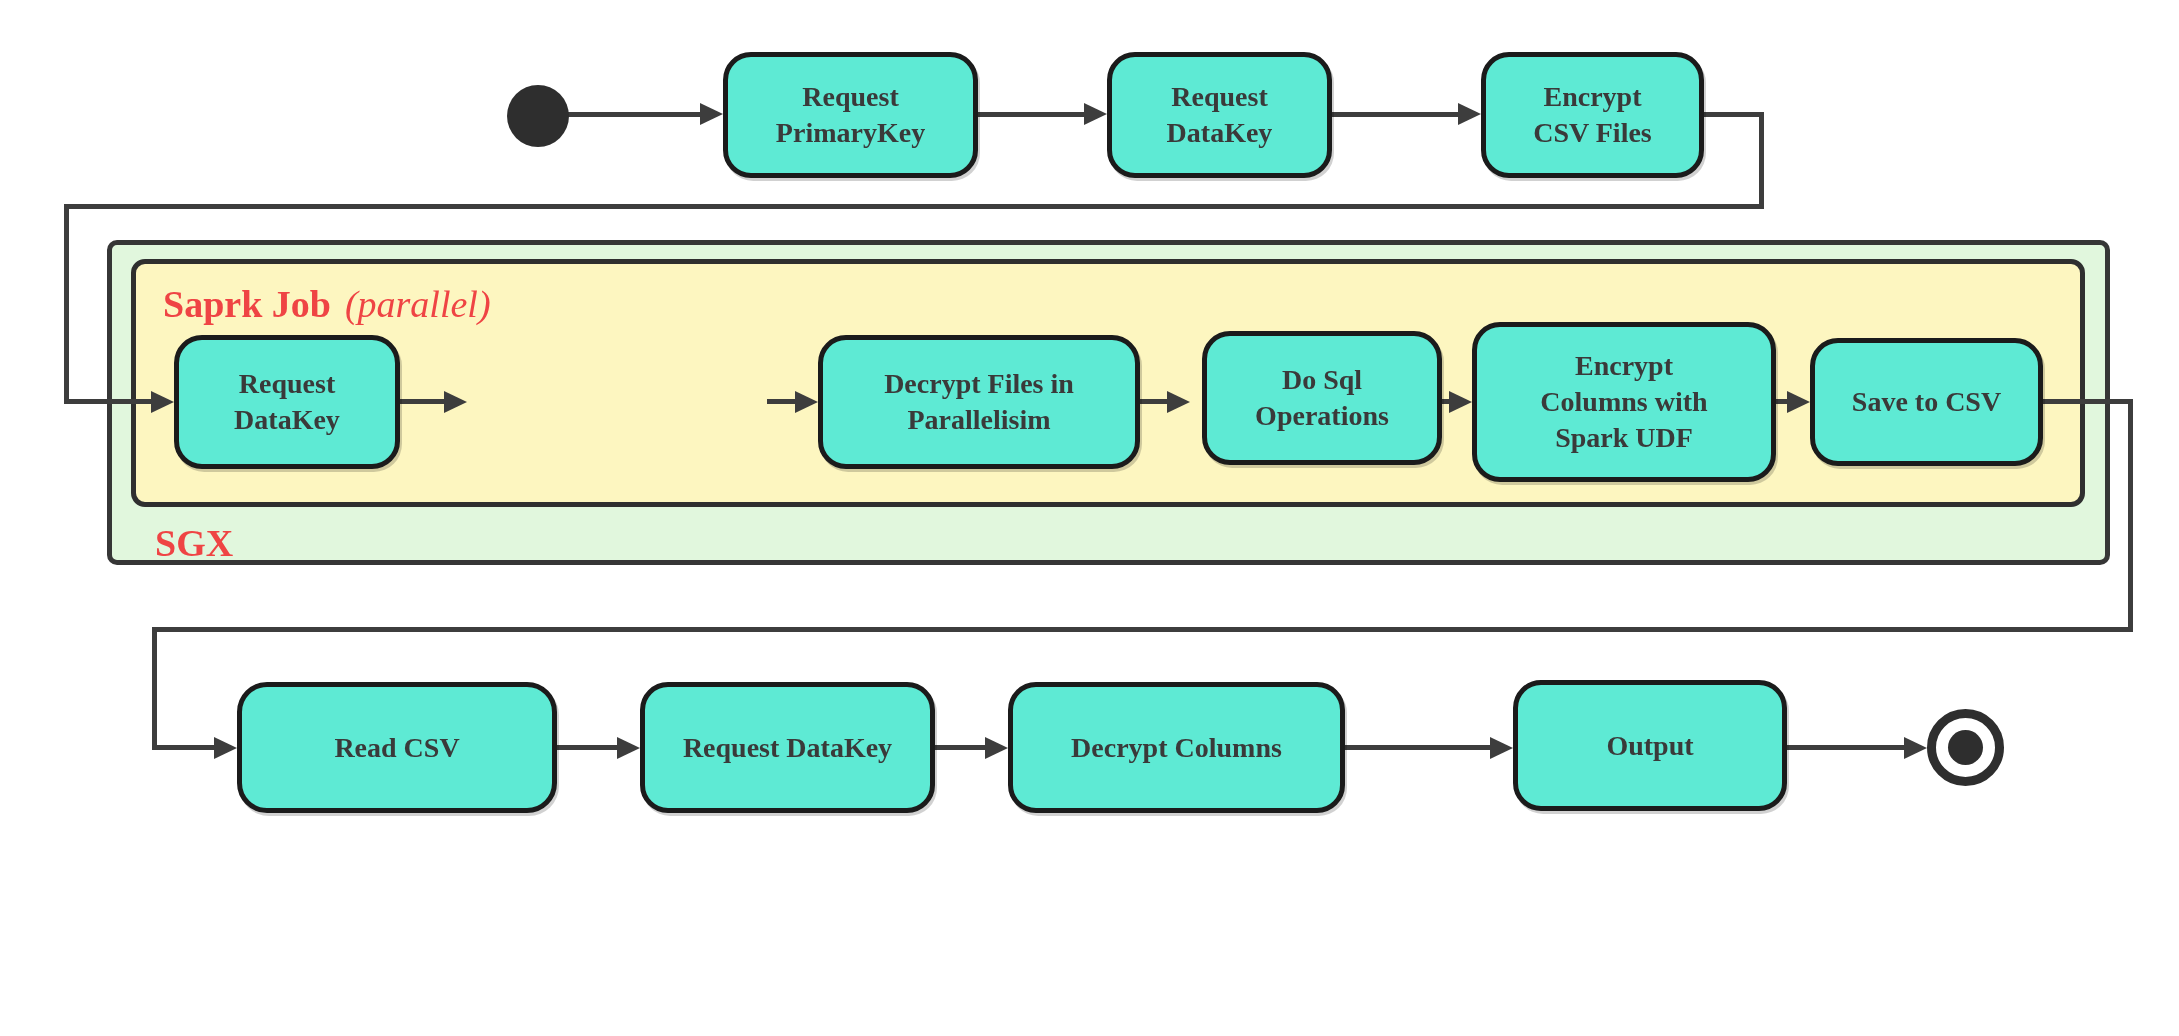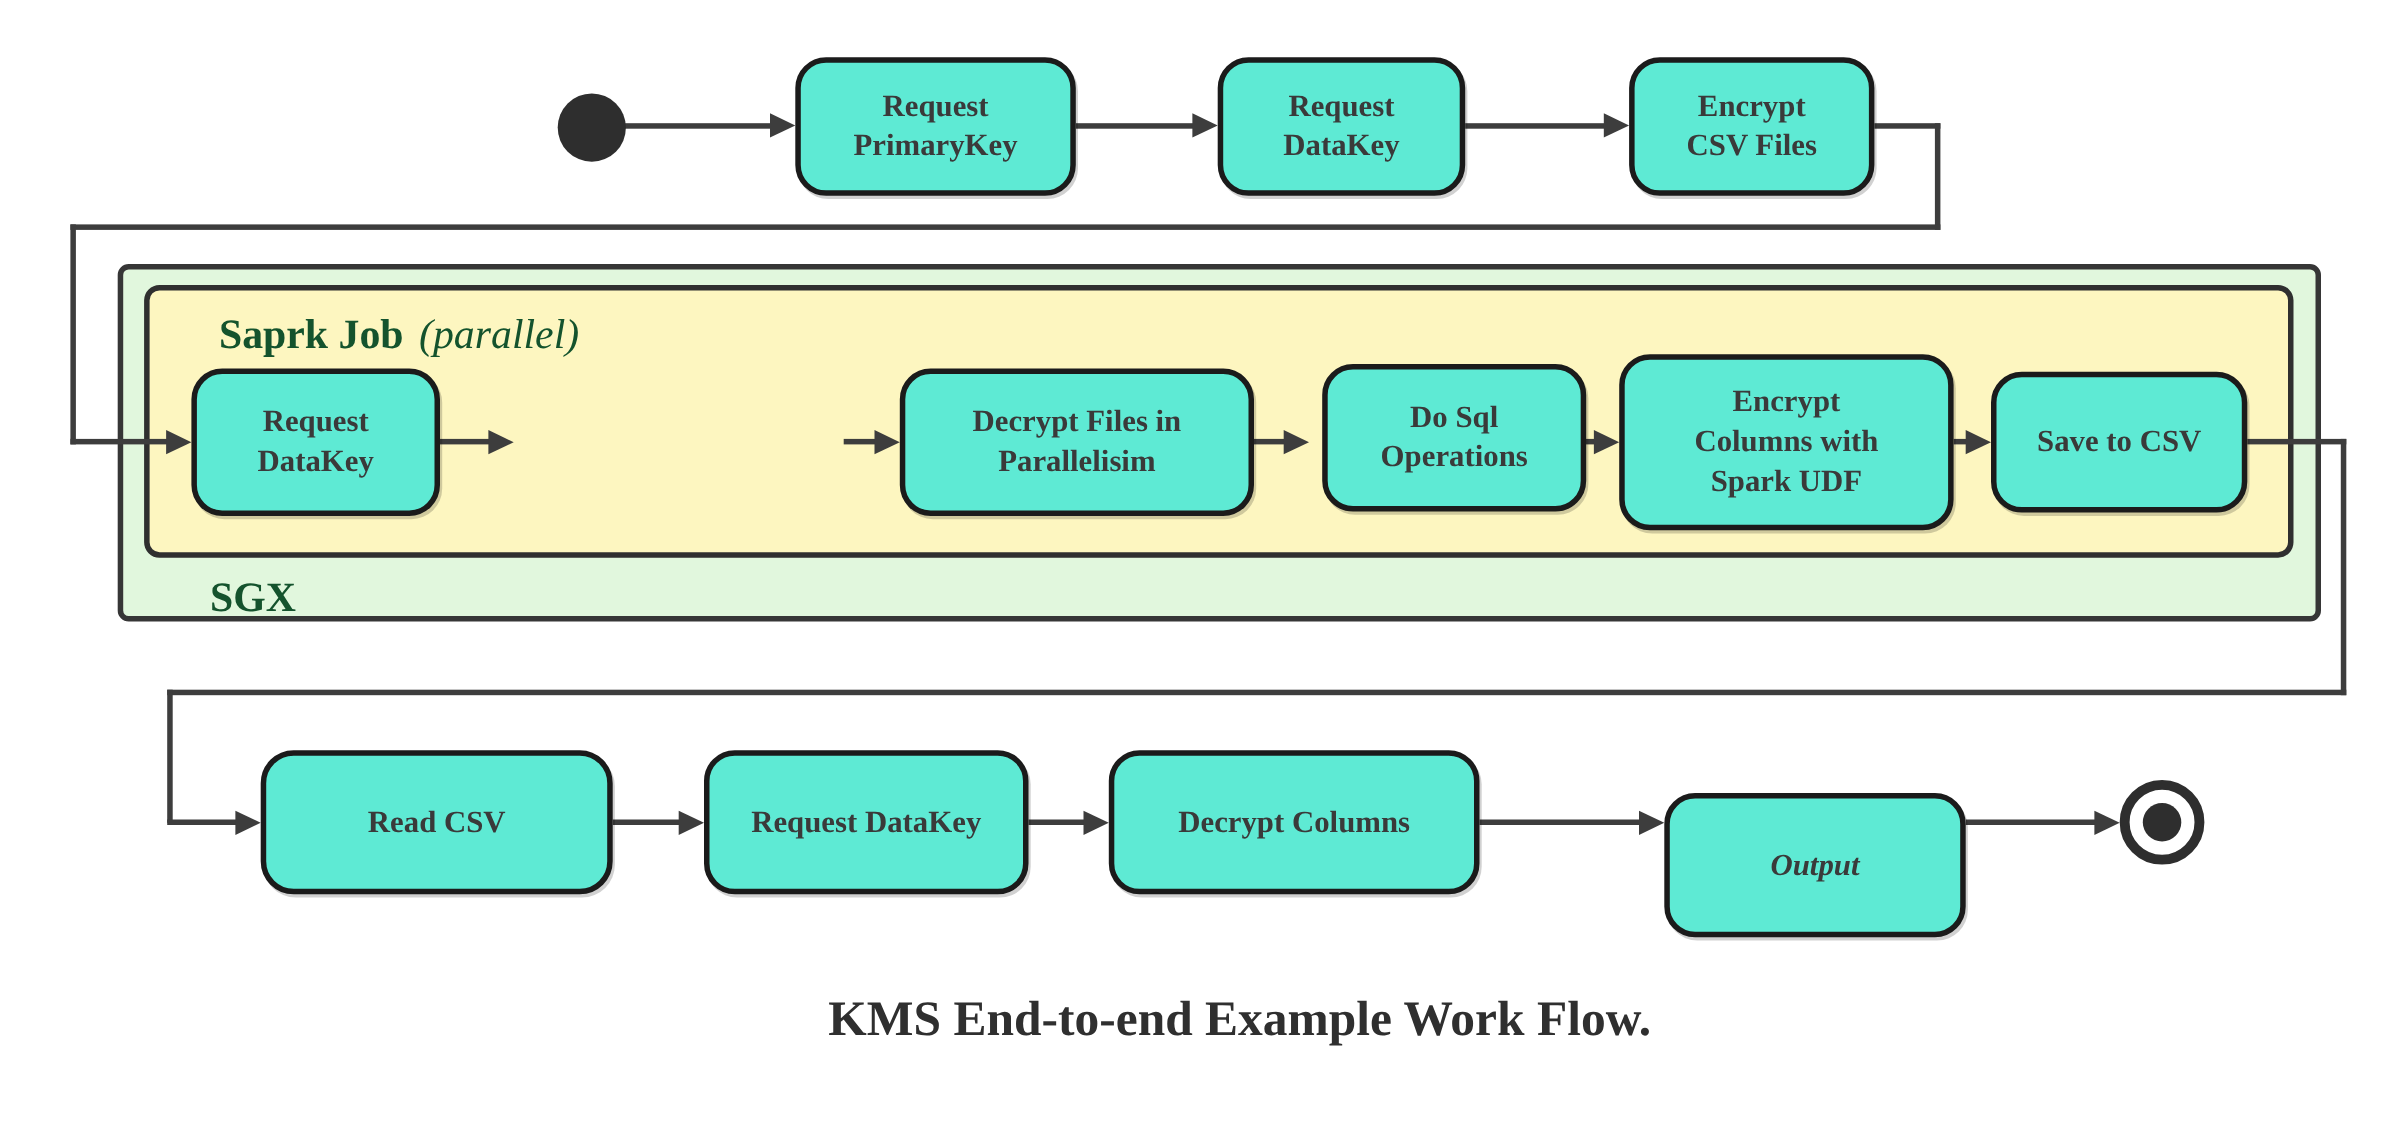--- a/index.html
+++ b/index.html
@@ -11,21 +11,21 @@
   .container{position:absolute;box-sizing:border-box;}
   #sgx-box{
     left:107px;top:240px;width:2003px;height:325px;
     background:#e1f7dd;border:5px solid #363636;border-radius:10px;
   }
   #spark-box{
     left:131px;top:259px;width:1954px;height:248px;
     background:#fdf6c0;border:5px solid #2f2f2f;border-radius:14px;
   }
   .container-label{
-    position:absolute;font-weight:bold;font-size:38px;color:#14532d;white-space:nowrap;margin-left:36px;
+    position:absolute;font-weight:bold;font-size:38px;color:#ef4444;white-space:nowrap;
   }
   #spark-label{left:163px;top:282px;}
   #spark-label .qualifier{font-weight:normal;font-style:italic;margin-left:14px;}
   #sgx-label{left:155px;top:521px;}
   
   .node{
     position:absolute;box-sizing:border-box;
     background:#5eead4;border:5px solid #1b1b1b;border-radius:28px;
     display:flex;align-items:center;justify-content:center;text-align:center;
     font-weight:bold;font-size:28px;line-height:1.28;color:#3a3a3a;
@@ -130,17 +130,16 @@
   <div class="node" style="left:1190px;top:331px;width:240px;height:134px;margin-left:12px;">Do Sql
 Operations</div>
   <div class="node" style="left:1472px;top:322px;width:304px;height:160px;">Encrypt
 Columns with
 Spark UDF</div>
   <div class="node" style="left:1810px;top:338px;width:233px;height:128px;">Save to CSV</div>
 
   <div class="node" style="left:237px;top:682px;width:320px;height:131px;border-radius:30px;">Read CSV</div>
   <div class="node" style="left:640px;top:682px;width:295px;height:131px;">Request DataKey</div>
   <div class="node" style="left:1008px;top:682px;width:337px;height:131px;">Decrypt Columns</div>
-  <div class="node" style="left:1513px;top:721px;width:274px;height:131px;font-style:italic;">Output</div>
+  <div class="node" style="left:1513px;top:680px;width:274px;height:131px;">Output</div>
 
-  <div id="caption">KMS End-to-end Example Work Flow.</div>
 
 </div>
 
 </body></html>

